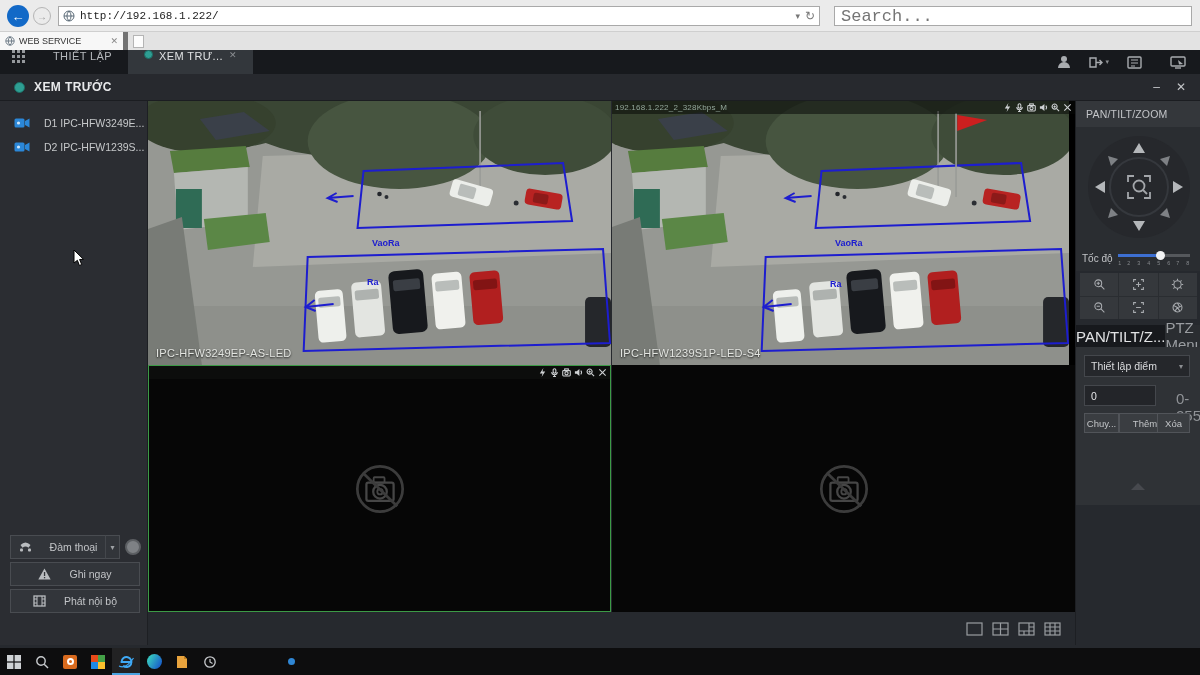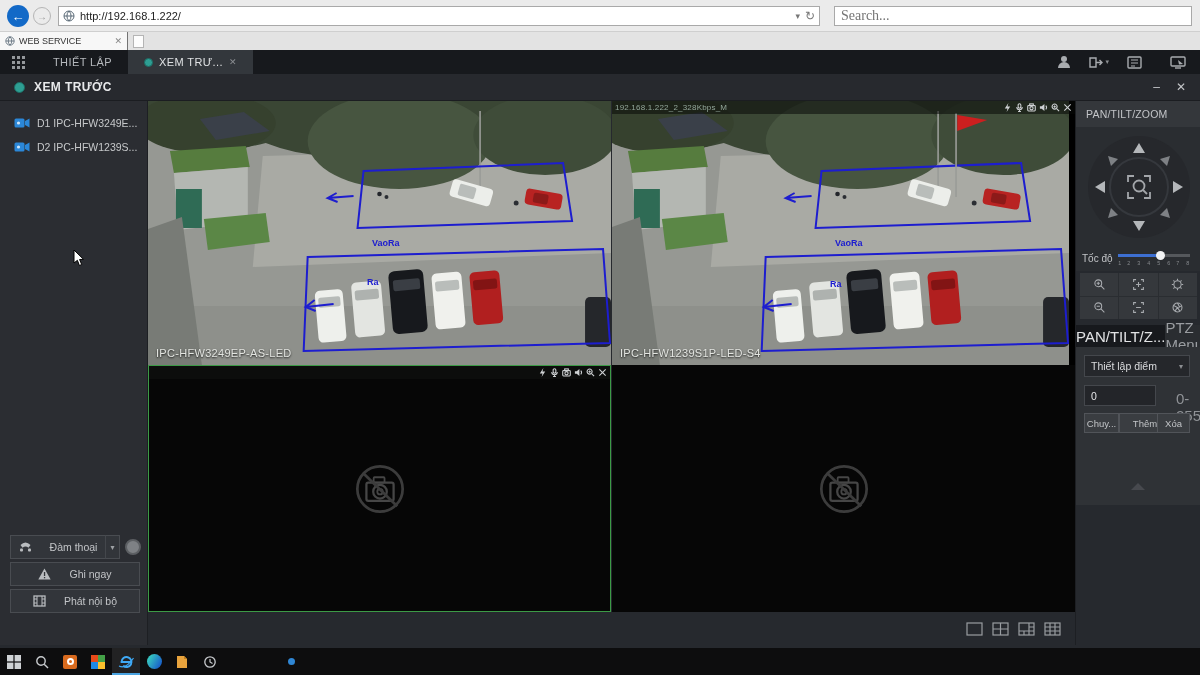--- a/index.html
+++ b/index.html
@@ -6,43 +6,43 @@
   body{font-family:"Liberation Sans",sans-serif;background:#000}
   .stage{position:relative;width:1200px;height:675px;overflow:hidden;background:#26292e;font-family:"Liberation Sans",sans-serif}
   .abs{position:absolute}
 
   
   .chrome{left:0;top:0;width:1200px;height:32px;background:#ebebeb;border-bottom:1px solid #cfcfcf}
   .navbtn{width:22px;height:22px;border-radius:50%;display:flex;align-items:center;justify-content:center}
   .back{left:7px;top:5px;background:#1269c7;color:#fff;font-size:13px}
   .fwd{left:33px;top:7px;width:18px;height:18px;border:1px solid #b5b5b5;color:#9a9a9a;font-size:10px}
   .addr{left:58px;top:6px;width:762px;height:20px;background:#fff;border:1px solid #a9a9a9;display:flex;align-items:center;padding:0 4px;gap:5px}
-  .addr input{border:0;outline:0;flex:1;font-size:11px;color:#222;font-family:Liberation Sans, sans-serif;background:transparent}
+  .addr input{border:0;outline:0;flex:1;font-size:11px;color:#222;font-family:Liberation Mono, monospace;background:transparent}
   .addr .mini{color:#777;font-size:9px}
   .search{left:834px;top:6px;width:358px;height:20px;background:#fff;border:1px solid #a9a9a9;display:flex;align-items:center;padding:0 6px}
-  .search input{border:0;outline:0;width:100%;font-size:14px;color:#444;background:transparent;font-family:Liberation Serif, serif}
+  .search input{border:0;outline:0;width:100%;font-size:17px;color:#444;background:transparent;font-family:Liberation Mono, monospace}
   .tabrow{left:0;top:32px;width:1200px;height:18px;background:#e3e3e3}
-  .ietab{left:0;top:0;width:128px;height:18px;background:#f7f7f7;border-right:1px solid #737373;display:flex;align-items:center;padding:0 5px;gap:4px}
+  .ietab{left:0;top:0;width:128px;height:18px;background:#f7f7f7;border-right:5px solid #737373;display:flex;align-items:center;padding:0 5px;gap:4px}
   .ietab span{font-size:9px;color:#333;flex:1;white-space:nowrap;overflow:hidden}
   .ietab .x{color:#888;font-size:9px;flex:none}
   .newtab{left:133px;top:3px;width:11px;height:13px;border:1px solid #b5b5b5;background:#fdfdfd}
 
   
   .appbar{left:0;top:50px;width:1200px;height:24px;background:#17191d;display:flex;align-items:center}
-  .apptab{height:24px;display:flex;align-items:center;gap:6px;padding:0 16px;font-size:11px;color:#b6b9bd;letter-spacing:.4px}
+  .apptab{height:24px;display:flex;align-items:flex-start;gap:6px;padding:0 16px;font-size:11px;color:#b6b9bd;letter-spacing:.4px}
   .apptab.active{background:#33373c;color:#dfe1e3}
   .dot{width:9px;height:9px;border-radius:50%;background:#2e9e93;border:1px solid #1c6c64}
   .appicons{margin-left:auto;display:flex;align-items:center;gap:18px;padding-right:14px}
   .pagehead{left:0;top:74px;width:1200px;height:27px;background:#27292e;border-bottom:1px solid #1b1d21;display:flex;align-items:center;padding:0 14px}
   .pagehead .ttl{font-size:12px;font-weight:bold;color:#e8e9eb;margin-left:9px;letter-spacing:.4px}
   .winbtns{margin-left:auto;display:flex;gap:16px;color:#c3c5c8;font-size:12px}
 
   
   .sidebar{left:0;top:101px;width:148px;height:544px;background:#2b2d32;border-right:1px solid #1d1f23}
-  .cam-item{display:flex;align-items:center;gap:7px;padding:6px 0 6px 14px;font-size:10.5px;color:#c6c8ca;white-space:nowrap}
+  .cam-item{display:flex;align-items:center;gap:14px;padding:6px 0 6px 14px;font-size:10.5px;color:#c6c8ca;white-space:nowrap}
   .sbtn{position:absolute;left:10px;height:24px;background:#32353a;border:1px solid #494c51;display:flex;align-items:center;justify-content:center;gap:18px;font-size:10.5px;color:#c2c4c7}
   .caretbox{position:absolute;width:15px;height:24px;background:#32353a;border:1px solid #494c51;border-left:1px solid #44474c;display:flex;align-items:center;justify-content:center;color:#9ea1a5;font-size:8px}
   .talkdot{position:absolute;width:16px;height:16px;border-radius:50%;background:#7e8185;border:2px solid #5c5f63}
 
   
   .cell{background:#000;overflow:hidden}
   .cell1{left:148px;top:101px;width:463px;height:264px}
   .cell2{left:612px;top:101px;width:463px;height:264px}
   .cell3{left:148px;top:365px;width:463px;height:247px;background:#060606;border:1px solid #3c9a46}
   .cell4{left:612px;top:365px;width:463px;height:247px;background:#060606}

